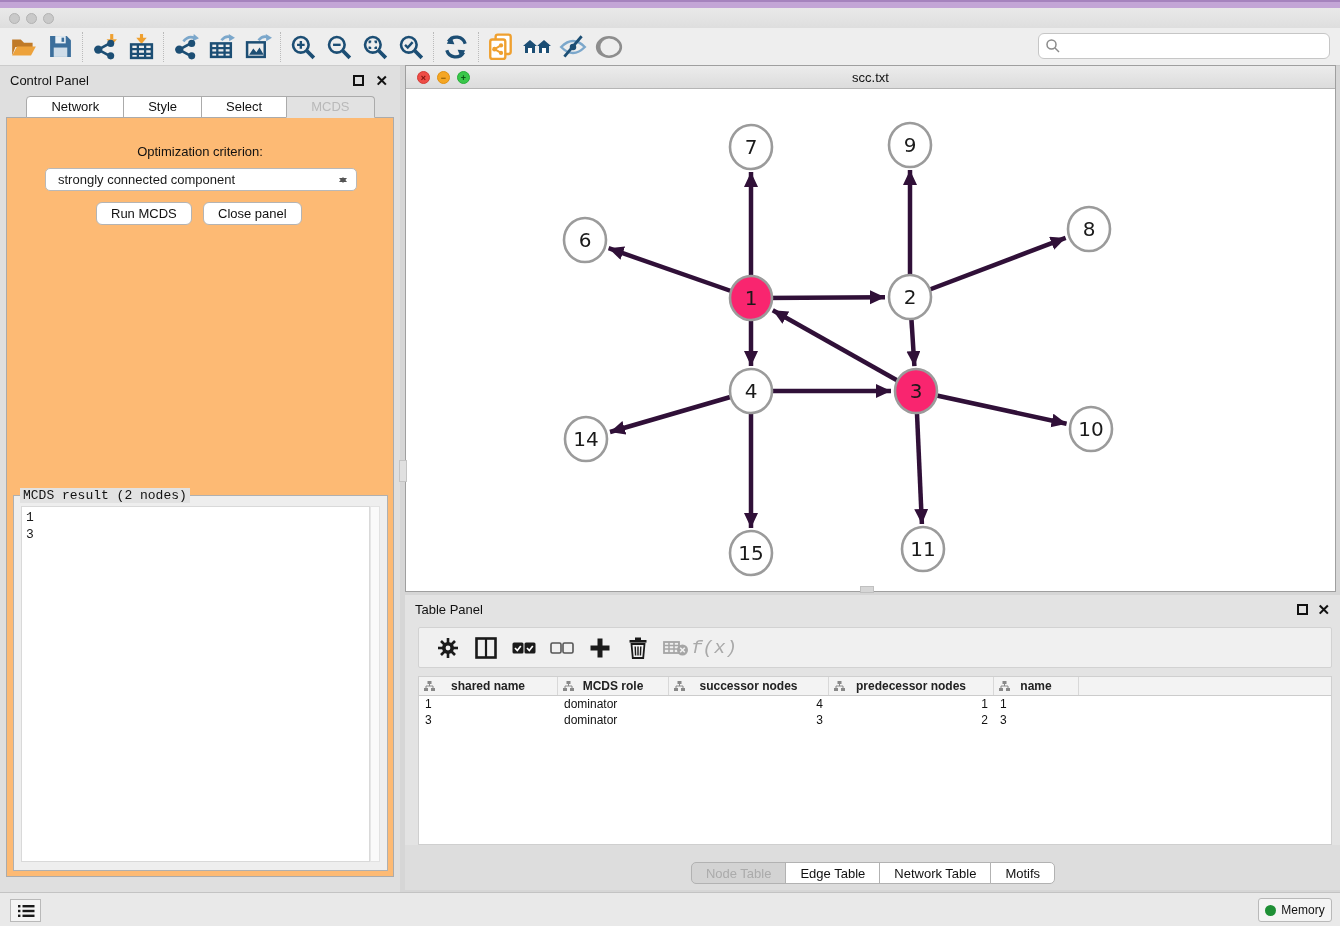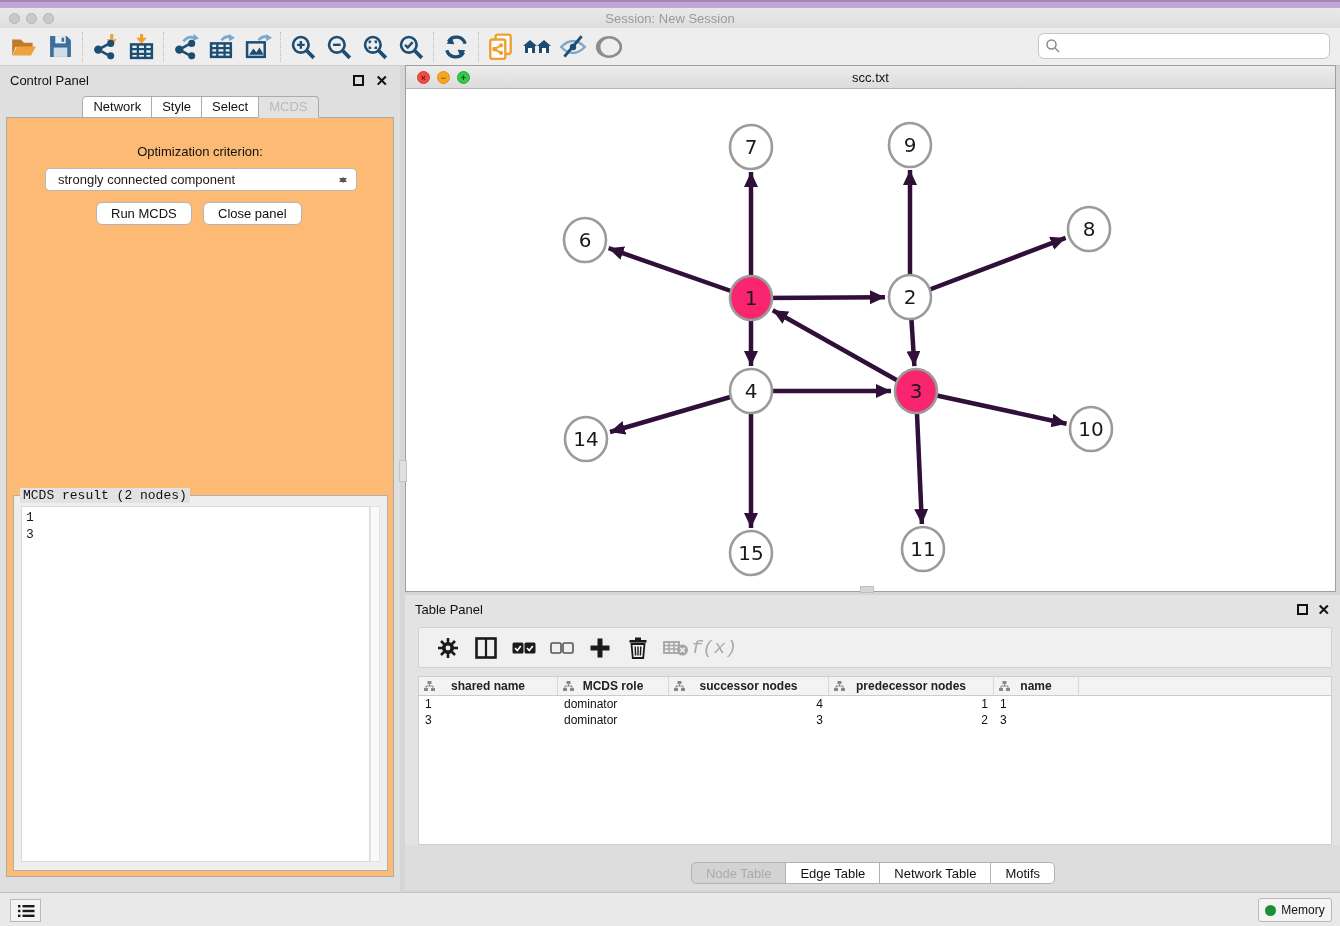--- a/index.html
+++ b/index.html
@@ -22,21 +22,21 @@
   .search-box { position:absolute; right:10px; top:5px; width:292px; height:26px; background:#ffffff; border:1px solid #c6c6c6; border-radius:6px; display:flex; align-items:center; padding-left:6px; }
   .search-box input { border:none; outline:none; flex:1; font-size:13px; height:20px; background:transparent; margin-left:4px; font-family:"Liberation Sans",sans-serif; }
 
   
   .control-panel { left:0; top:66px; width:400px; height:826px; background:#dfdfdf; }
   .cp-header { position:absolute; left:0; top:4px; width:100%; height:22px; }
   .cp-title { position:absolute; left:10px; top:3px; font-size:13px; color:#111; }
   .panel-float { position:absolute; width:11px; height:11px; border:2px solid #111; top:5px; }
   .panel-close { position:absolute; top:3px; font-size:15px; font-weight:bold; color:#111; line-height:15px; }
   .cp-tabs { position:absolute; left:0; top:30px; width:100%; height:22px; display:flex; justify-content:center; z-index:3; }
-  .cp-tab { background:#ffffff; border:1px solid #ababab; font-size:13px; padding:2px 10px 3px; margin-right:-1px; color:#111; }
+  .cp-tab { background:#ffffff; border:1px solid #ababab; font-size:13px; padding:2px 24px 3px; margin-right:-1px; color:#111; }
   .cp-tab:first-child { border-radius:4px 0 0 0; }
   .cp-tab.selected { background:#e2e2e2; color:#b9b9b9; border-radius:0 4px 0 0; border-bottom-color:#e2e2e2; }
   .cp-content { position:absolute; left:6px; top:51px; width:388px; height:760px; background:#fdba74; border:1px solid #ababab; }
   .opt-label { position:absolute; left:0; top:26px; width:100%; text-align:center; font-size:13px; color:#111; }
   .opt-select { position:absolute; left:38px; top:50px; width:312px; height:23px; background:#ffffff; border:1px solid #b9b9b9; border-radius:5px; font-size:13px; display:flex; align-items:center; padding:0 22px 0 12px; }
   .opt-stepper { position:absolute; right:8px; top:4px; width:10px; height:14px; }
   .opt-stepper::before { content:""; position:absolute; left:1px; top:0; border:4px solid transparent; border-bottom:5px solid #555; }
   .opt-stepper::after { content:""; position:absolute; left:1px; bottom:0; border:4px solid transparent; border-top:5px solid #555; }
   .cp-btn { position:absolute; top:84px; height:23px; background:#ffffff; border:1px solid #b4b4b4; border-radius:6px; font-size:13px; font-family:"Liberation Sans",sans-serif; color:#111; padding:0 14px; }
   .mcds-fieldset { position:absolute; left:6px; top:377px; width:375px; height:376px; border:1px solid #b0b0b0; background:#eeeeee;font-family:Liberation Mono, monospace; }
@@ -86,21 +86,20 @@
   .mem-dot { width:11px; height:11px; border-radius:50%; background:#1e8f35; }
 </style>
 </head>
 <body>
 
 <div class="abs purple-strip"></div>
 <div class="abs titlebar">
   <div class="traffic-dot"></div>
   <div class="traffic-dot"></div>
   <div class="traffic-dot"></div>
-  <div class="win-title">Session: New Session</div>
 </div>
 
 <div class="abs toolbar">
   <div class="tbtn" style="margin-left:6px">
     <svg width="28" height="26" viewBox="0 0 26 24">
       <path d="M2,20 V5 h8 l3,3 h8 v4 H5 z" fill="#c07a28"></path>
       <path d="M2,20 l4.5,-8.5 H24 L19.5,20 z" fill="#eda23b"></path>
     </svg>
   </div>
   <div class="tbtn">

